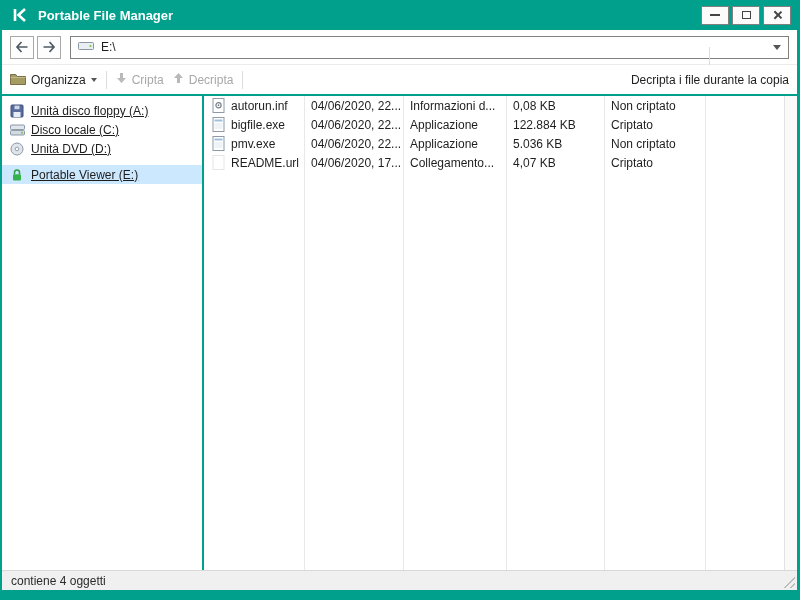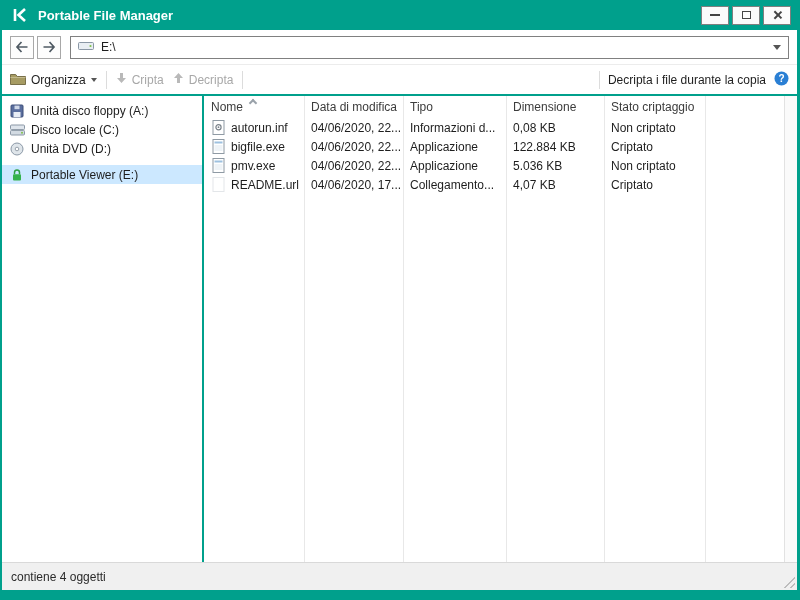--- a/index.html
+++ b/index.html
@@ -33,43 +33,43 @@
   .addressbar{flex:1;height:23px;border:1px solid #808080;background:#fff;display:flex;align-items:center;gap:7px;padding:0 7px;margin-left:6px;}
   .addr-text{flex:1;color:#1e1e1e;}
   .tri-down{width:0;height:0;border:4px solid transparent;border-top:5px solid #555;margin-top:4px;}
   .tri-down.small{border-width:3.5px;border-top-width:4px;margin-top:3px;}
 
   
   .toolbar{height:30px;display:flex;align-items:center;padding:0 8px;gap:9px;background:#fff;border-top:1px solid #ececec;flex:0 0 auto;}
   .tool-item{display:flex;align-items:center;gap:5px;white-space:nowrap;justify-content:space-between;}
   .tool-item.disabled{color:var(--dis);}
   .tool-sep{width:1px;height:18px;background:#dcdcdc;}
-  .toolbar-right{margin-left:auto;display:flex;align-items:center;gap:8px;}
+  .toolbar-right{margin-left:auto;display:flex;align-items:center;gap:8px;flex-direction:column;}
   .teal-divider{height:2px;background:var(--teal);flex:0 0 auto;}
 
   
   .content{flex:1 1 auto;display:flex;min-height:0;background:#fff;}
-  .sidebar{width:200px;flex:0 0 auto;padding-top:5px;}
+  .sidebar{width:200px;flex:0 0 auto;padding-top:5px;text-decoration:underline;}
   .side-item{height:19px;display:flex;align-items:center;gap:6px;padding-left:7px;white-space:nowrap;}
   .side-item.selected{background:var(--sel);margin-top:7px;}
   .side-icon{width:16px;display:flex;justify-content:center;flex:0 0 auto;}
   .v-divider{width:2px;background:var(--teal);flex:0 0 auto;}
 
   .filelist{flex:1 1 auto;position:relative;overflow:hidden;}
   .vline{position:absolute;top:0;bottom:0;width:1px;background:var(--line);}
   .grid-row{display:grid;grid-template-columns:100px 99px 103px 98px 101px 1fr;align-items:center;height:19px;}
   .header-row{height:22px;position:relative;color:#3c3c3c;}
   .cell{padding-left:7px;white-space:nowrap;overflow:hidden;}
   .name-cell{display:flex;align-items:center;gap:5px;padding-left:7px;white-space:nowrap;overflow:hidden;}
   .file-icon{width:15px;display:flex;justify-content:center;flex:0 0 auto;}
   .sort-caret{position:absolute;left:46px;top:4px;width:6px;height:6px;border-left:2px solid #9aa2aa;border-top:2px solid #9aa2aa;transform:rotate(45deg);}
   .scroll-track{position:absolute;top:0;bottom:0;right:0;width:13px;background:#fafafa;border-left:1px solid #e2e2e2;}
 
   
-  .statusbar{height:28px;background:#f0f0f0;border-top:1px solid #d9d9d9;display:flex;align-items:center;padding:0 9px;position:relative;flex:0 0 auto;color:#2b2b2b;}
+  .statusbar{height:20px;background:#f0f0f0;border-top:1px solid #d9d9d9;display:flex;align-items:center;padding:0 9px;position:relative;flex:0 0 auto;color:#2b2b2b;}
   .resize-grip{position:absolute;right:2px;bottom:2px;width:14px;height:14px;
     background:repeating-linear-gradient(135deg,#bdbdbd 0 1px,transparent 1px 4px);
     clip-path:polygon(100% 0,100% 100%,0 100%);}
 </style>
 </head>
 <body>
 
 <div class="window">
 
   <div class="titlebar">
@@ -204,29 +204,20 @@
 
     <div class="v-divider"></div>
 
     <div class="filelist">
       <div class="vline" style="left:100px"></div>
       <div class="vline" style="left:199px"></div>
       <div class="vline" style="left:302px"></div>
       <div class="vline" style="left:400px"></div>
       <div class="vline" style="left:501px"></div>
 
-      <div class="grid-row header-row">
-        <span class="sort-caret"></span>
-        <div class="cell">Nome</div>
-        <div class="cell">Data di modifica</div>
-        <div class="cell">Tipo</div>
-        <div class="cell">Dimensione</div>
-        <div class="cell">Stato criptaggio</div>
-        <div class="cell"></div>
-      </div>
 
       <div class="grid-row">
         <div class="name-cell">
           <span class="file-icon">
             <svg width="13" height="15" viewBox="0 0 13 15">
               <rect x="1" y="0.5" width="11" height="14" fill="#ffffff" stroke="#8f9aa4"></rect>
               <circle cx="6.5" cy="7.2" r="2.6" fill="none" stroke="#7a828a" stroke-width="1.2"></circle>
               <circle cx="6.5" cy="7.2" r="0.9" fill="#7a828a"></circle>
             </svg>
           </span>

